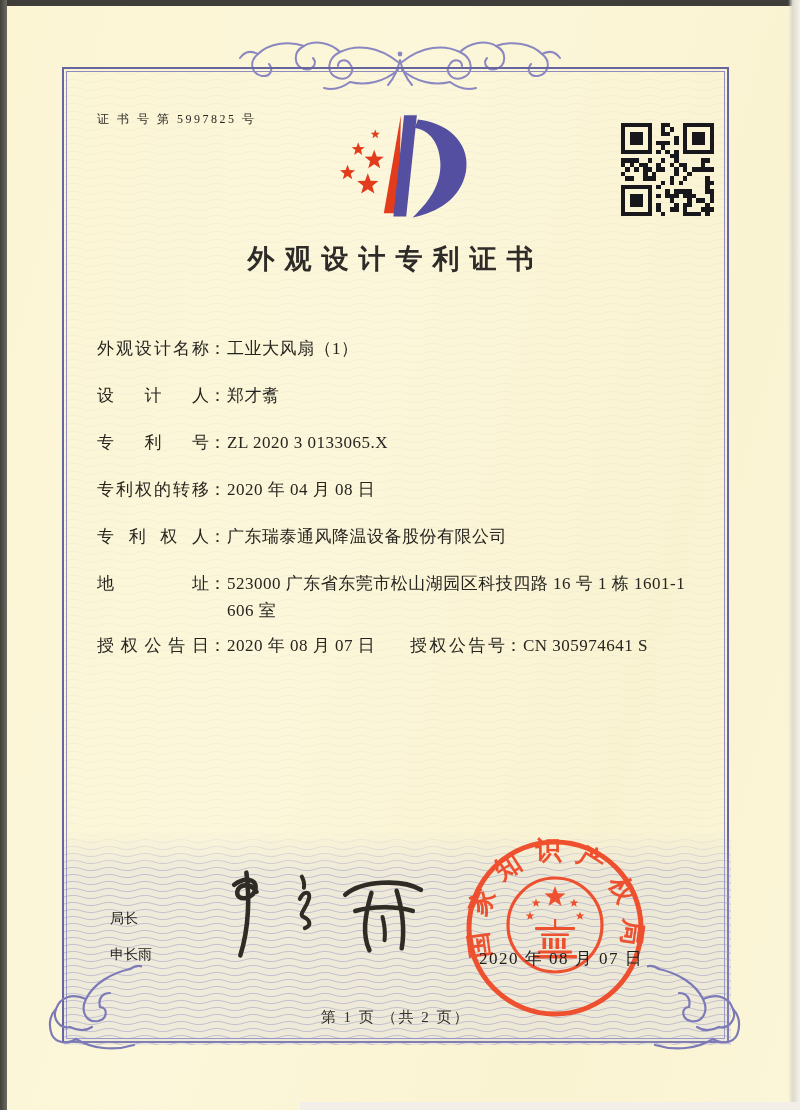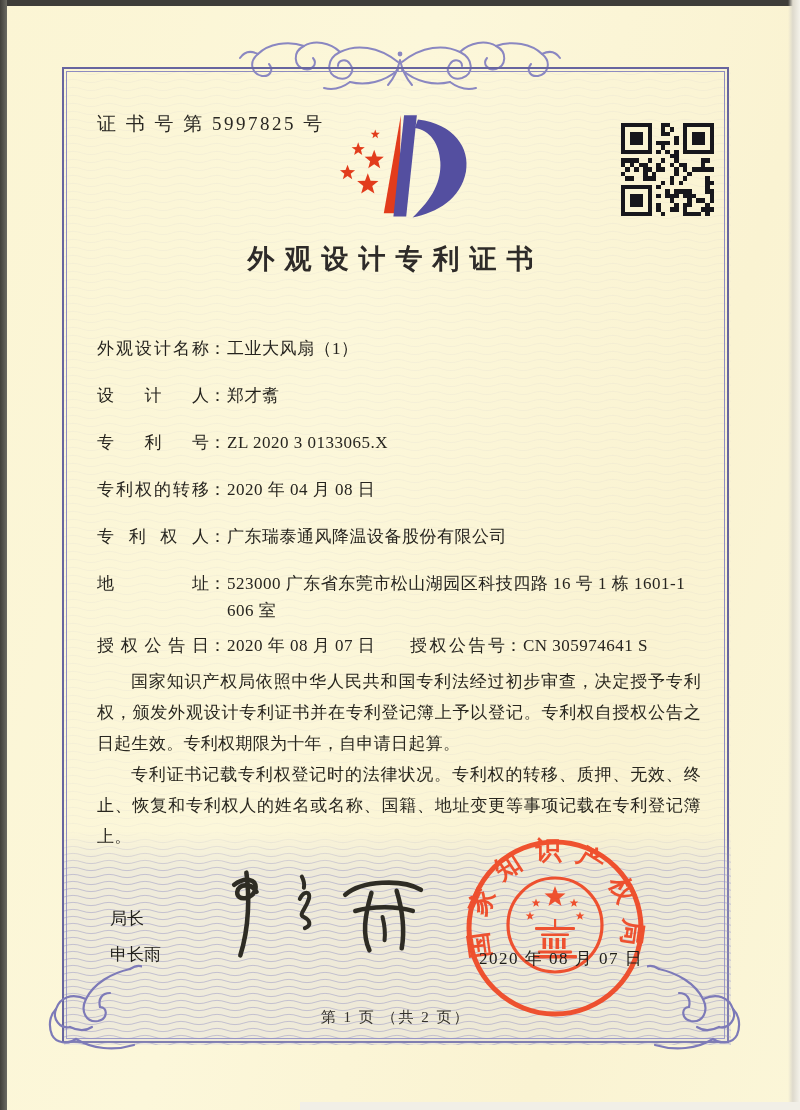--- a/index.html
+++ b/index.html
@@ -17,42 +17,42 @@
   .frame{position:absolute;left:62px;top:67px;width:667px;height:976px;
          border:2.5px solid #67659f;box-sizing:border-box;}
   .frame-inner{position:absolute;inset:2px;border:1px solid #8d8bc0;pointer-events:none;}
 
   .waves{position:absolute;left:0;right:0;pointer-events:none;}
   .waves-band{top:761px;bottom:0;background:rgba(201,199,226,.26);
       -webkit-mask-image:linear-gradient(180deg,transparent 0,#000 42px);
       mask-image:linear-gradient(180deg,transparent 0,#000 42px);}
   .waves-faint{top:0;height:761px;opacity:.16;}
 
-  .cert-no{position:absolute;left:33px;top:42px;font-size:19px;letter-spacing:2.5px;color:#2a2823;text-align:right;}
+  .cert-no{position:absolute;left:33px;top:42px;font-size:12px;letter-spacing:2.5px;color:#2a2823;text-align:right;}
   .logo{position:absolute;left:272px;top:44px;width:150px;height:112px;}
   .qr{position:absolute;left:557px;top:54px;width:93px;height:93px;}
   .title{position:absolute;left:0;right:0;top:172px;text-align:center;
          font-size:27px;font-weight:700;letter-spacing:10px;color:#2e2b29;}
 
   .fields{position:absolute;left:33px;right:26px;top:266px;font-size:17px;color:#26241f;}
   .row{line-height:28px;margin-bottom:19px;white-space:nowrap;}
   .row.addr{margin-bottom:8px;white-space:normal;}
   .row.last{margin-bottom:0;position:relative;}
   .flabel{display:inline-block;width:112px;text-align:justify;text-align-last:justify;vertical-align:top;}
   .fcolon{display:inline-block;width:18px;}
   .fvalue{letter-spacing:.5px;}
   .addr-line2{padding-left:130px;line-height:26px;letter-spacing:.5px;}
   .pair2{position:absolute;left:313px;top:0;white-space:nowrap;}
   .pair2 .flabel{width:95px;}
 
   .paras{margin-top:6px;}
   .paras p{margin:0;text-indent:2em;text-align:justify;line-height:31px;font-size:17px;
            letter-spacing:.3px;color:#28261f;}
 
-  .officials{position:absolute;left:46px;top:832px;font-size:17px;line-height:36px;color:#23221d;}
+  .officials{position:absolute;left:46px;top:832px;font-size:14px;line-height:36px;color:#23221d;}
   .signature{position:absolute;left:140px;top:798px;width:232px;height:96px;}
 
   .seal{position:absolute;left:398px;top:766px;width:186px;height:186px;opacity:.93;}
   .seal-date{position:absolute;left:402px;top:878px;width:190px;text-align:center;
              font-size:17px;letter-spacing:1.5px;color:#1e1d19;}
 
   .page-no{position:absolute;left:0;right:0;bottom:14px;text-align:center;
            font-size:15px;letter-spacing:2px;color:#33312b;}
   .back-note{position:absolute;left:0;right:0;top:1058px;text-align:center;
              font-size:15px;letter-spacing:4px;color:#3a382f;}
@@ -265,24 +265,20 @@
         </div>
         <div class="addr-line2">606 室</div>
       </div>
       <div class="row last">
         <span class="flabel">授权公告日</span><span class="fcolon">：</span><span class="fvalue">2020 年 08 月 07 日</span>
         <span class="pair2">
           <span class="flabel">授权公告号</span><span class="fcolon">：</span><span class="fvalue">CN 305974641 S</span>
         </span>
       </div>
 
-      <div class="paras">
-        <p>国家知识产权局依照中华人民共和国专利法经过初步审查，决定授予专利权，颁发外观设计专利证书并在专利登记簿上予以登记。专利权自授权公告之日起生效。专利权期限为十年，自申请日起算。</p>
-        <p>专利证书记载专利权登记时的法律状况。专利权的转移、质押、无效、终止、恢复和专利权人的姓名或名称、国籍、地址变更等事项记载在专利登记簿上。</p>
-      </div>
     </div>
 
     <div class="officials">
       <div>局长</div>
       <div>申长雨</div>
     </div>
 
     <div class="signature">
       <svg width="232" height="96" viewBox="0 0 230 92" fill="none" stroke="#2e2c24" stroke-width="4.5" stroke-linecap="round">
         <path d="M30,16 C40,8 53,10 51,20 C49,31 32,33 33,23 C34,15 47,14 52,23"></path>

